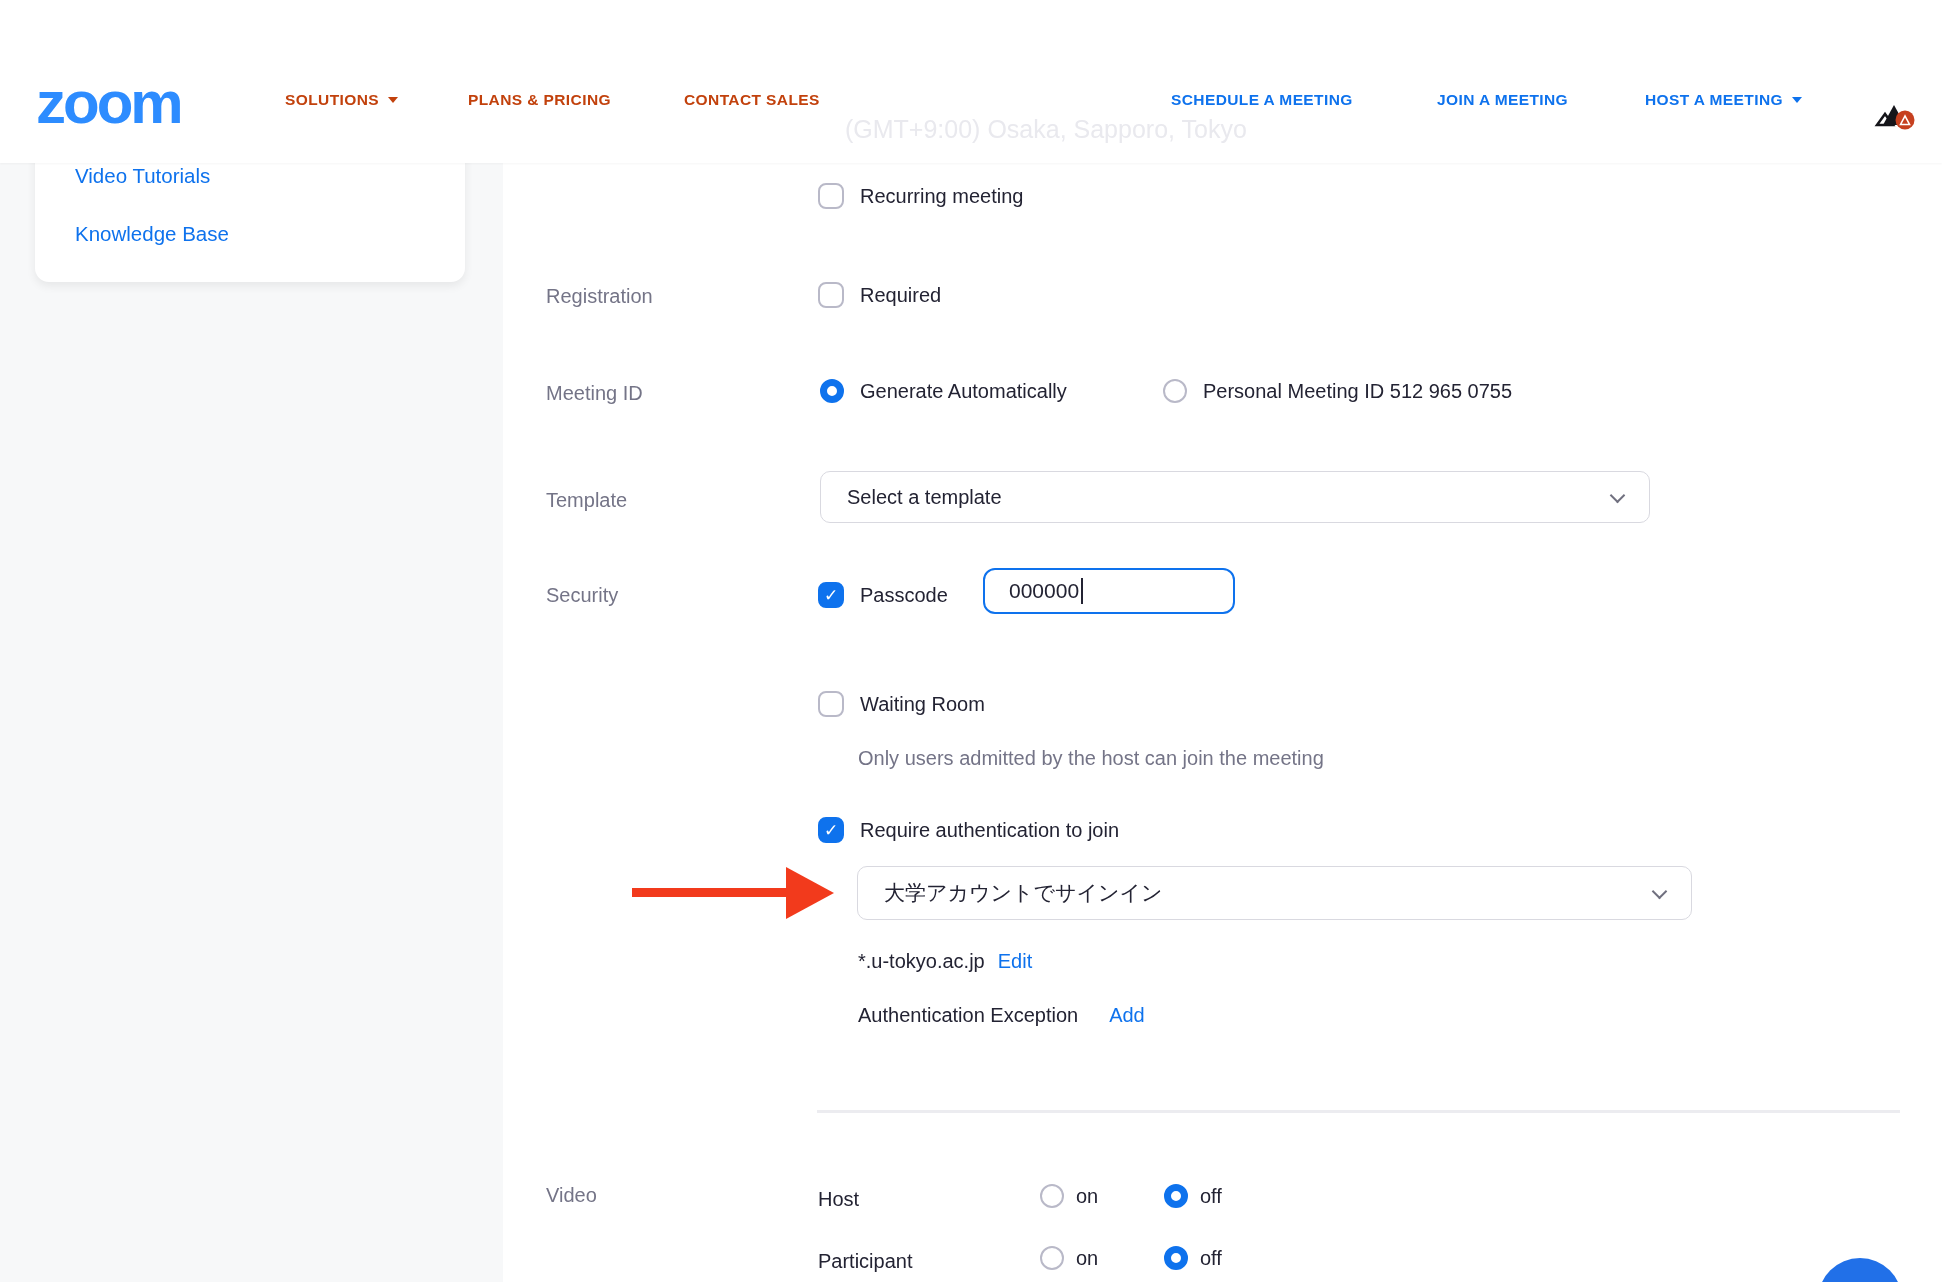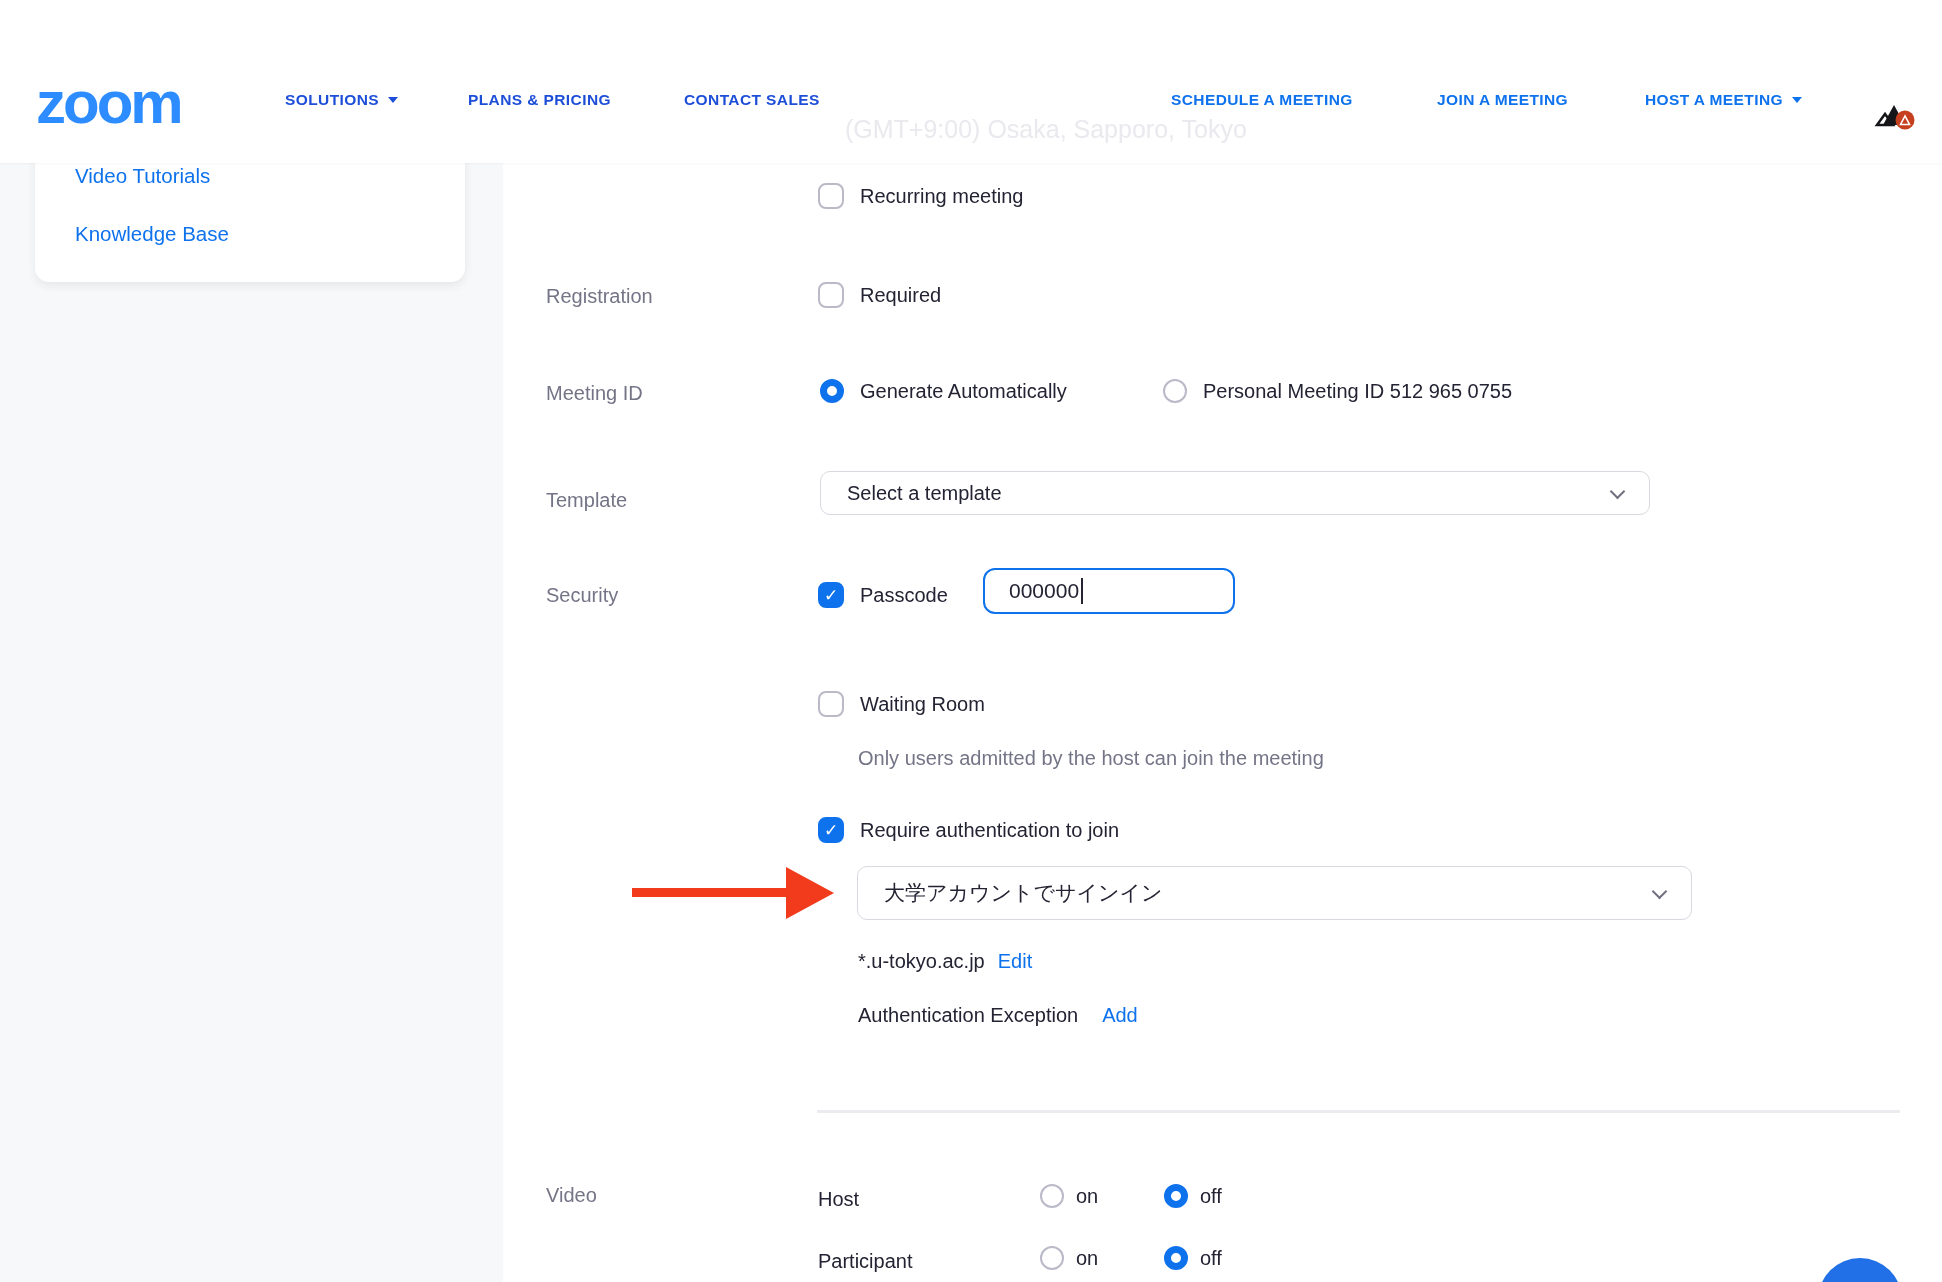--- a/index.html
+++ b/index.html
@@ -10,21 +10,21 @@
   
   .topbar { position:absolute; left:0; top:0; width:1942px; height:47px; background:#232333;
             display:flex; align-items:center; justify-content:flex-end; gap:46px; padding-right:38px; z-index:30; }
   .topbar .titem { color:#fff; font-size:14.5px; font-weight:700; letter-spacing:.4px; cursor:pointer; display:flex; align-items:center; }
 
   
   .navbar { position:absolute; left:0; top:47px; width:1942px; height:116px; background:#fff; z-index:20;
             box-shadow:0 1px 2px rgba(0,0,0,.04); }
   .ghost-tz { position:absolute; left:845px; top:68px; font-size:25px; color:#e9e9ee; white-space:nowrap; }
   .logo { position:absolute; left:36px; top:26px; font-size:60px; font-weight:800; letter-spacing:-3px; color:#2D8CFF; line-height:1; }
-  .navitem { position:absolute; top:44px; font-size:15.5px; font-weight:700; letter-spacing:.4px; color:#1d4ed8;
+  .navitem { position:absolute; top:44px; font-size:15.5px; font-weight:700; letter-spacing:.4px; color:#c2410c;
              display:flex; align-items:center; cursor:pointer; white-space:nowrap; }
   .navitem.blue { color:#0E72ED; }
   .caret { display:inline-block; width:0; height:0; border-left:5px solid transparent; border-right:5px solid transparent;
            border-top:6px solid currentColor; margin-left:9px; }
   .avatar { position:absolute; left:1872px; top:50px; width:44px; height:34px; cursor:pointer; }
 
   
   .graycol { position:absolute; left:0; top:163px; width:503px; height:1119px; background:#f7f8f9; z-index:1; }
   .sidecard { position:absolute; left:35px; top:140px; width:430px; height:142px; background:#fff;
               border-radius:0 0 14px 14px; box-shadow:0 4px 10px rgba(0,0,0,.07); z-index:6; }
@@ -38,21 +38,21 @@
   .hrow { display:flex; align-items:center; gap:16px; }
 
   .cb { width:26px; height:26px; border:2px solid #b9b9c8; border-radius:8px; background:#fff; flex:0 0 auto;
         display:flex; align-items:center; justify-content:center; cursor:pointer; }
   .cb.checked { background:#0E72ED; border-color:#0E72ED; }
   .cb.checked .mark { color:#fff; font-size:17px; font-weight:700; line-height:1; }
 
   .radio { width:24px; height:24px; border-radius:50%; border:2px solid #b9b9c8; background:#fff; flex:0 0 auto; cursor:pointer; }
   .radio.sel { border:7.5px solid #0E72ED; }
 
-  .select { background:#fff; border:1.5px solid #d9d9e0; border-radius:10px; height:44px;
+  .select { background:#fff; border:1.5px solid #d9d9e0; border-radius:10px; height:52px;
             display:flex; align-items:center; justify-content:space-between; padding:0 26px; cursor:pointer; }
   .chev { width:11px; height:11px; border-left:2px solid #70707f; border-bottom:2px solid #70707f;
           transform:rotate(-45deg); margin-top:-4px; flex:0 0 auto; }
 
   .pcinput { background:#fff; border:2px solid #0E72ED; border-radius:12px; width:252px; height:46px;
              display:flex; align-items:center; padding-left:24px; font-size:21px; color:#232333; cursor:text; }
   .textcursor { display:inline-block; width:2px; height:26px; background:#232333; margin-left:2px; }
 
   .link { color:#0E72ED; cursor:pointer; }
 
@@ -133,21 +133,21 @@
   <div class="abs select" style="left:857px; top:866px; width:835px; height:54px;">
     <span class="ftext" style="font-size:21px;">大学アカウントでサインイン</span>
     <span class="chev"></span>
   </div>
 
   <div class="abs hrow" style="left:858px; top:950px; gap:13px;">
     <span class="ftext">*.u-tokyo.ac.jp</span>
     <span class="ftext link">Edit</span>
   </div>
 
-  <div class="abs hrow" style="left:858px; top:1004px; gap:24px;">
+  <div class="abs hrow" style="left:858px; top:1004px; gap:31px;">
     <span class="ftext">Authentication Exception</span>
     <span class="ftext link">Add</span>
   </div>
 
   <div class="divider"></div>
 
   <div class="abs flabel" style="left:546px; top:1184px;">Video</div>
   <div class="abs ftext" style="left:818px; top:1188px;">Host</div>
   <div class="abs hrow" style="left:1040px; top:1184px; gap:12px;">
     <span class="radio"></span>

